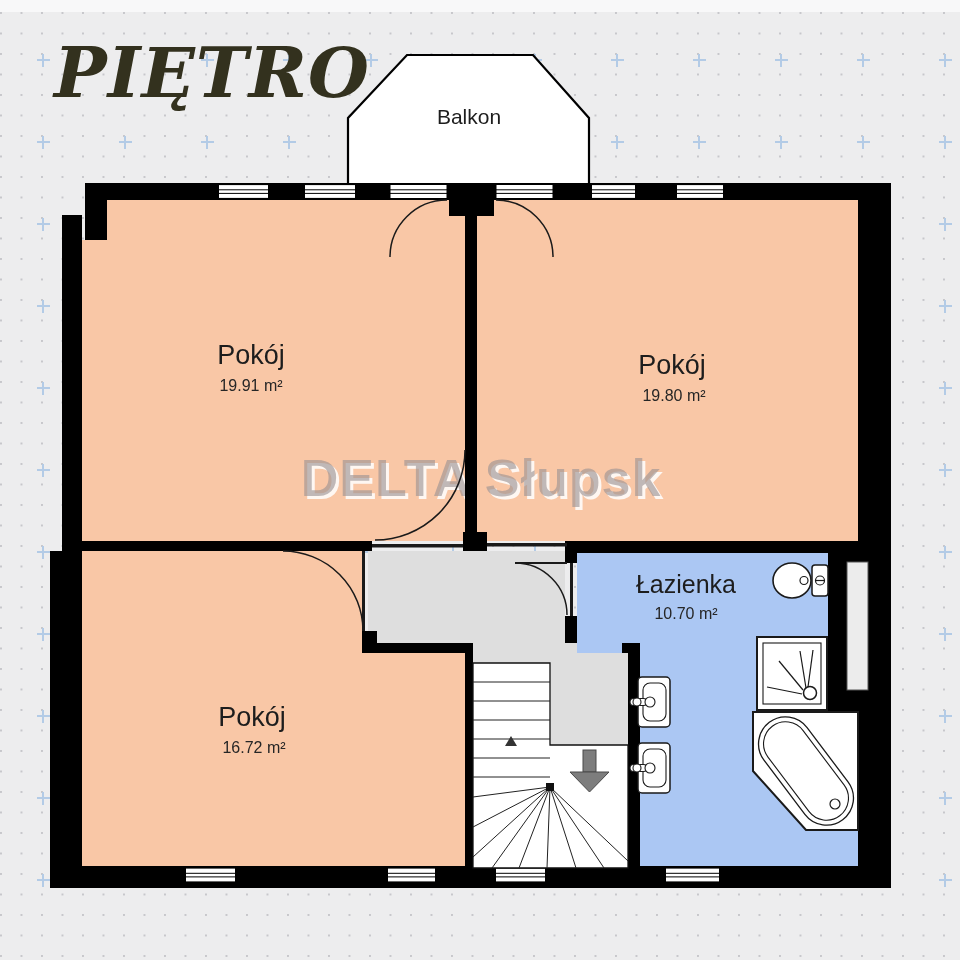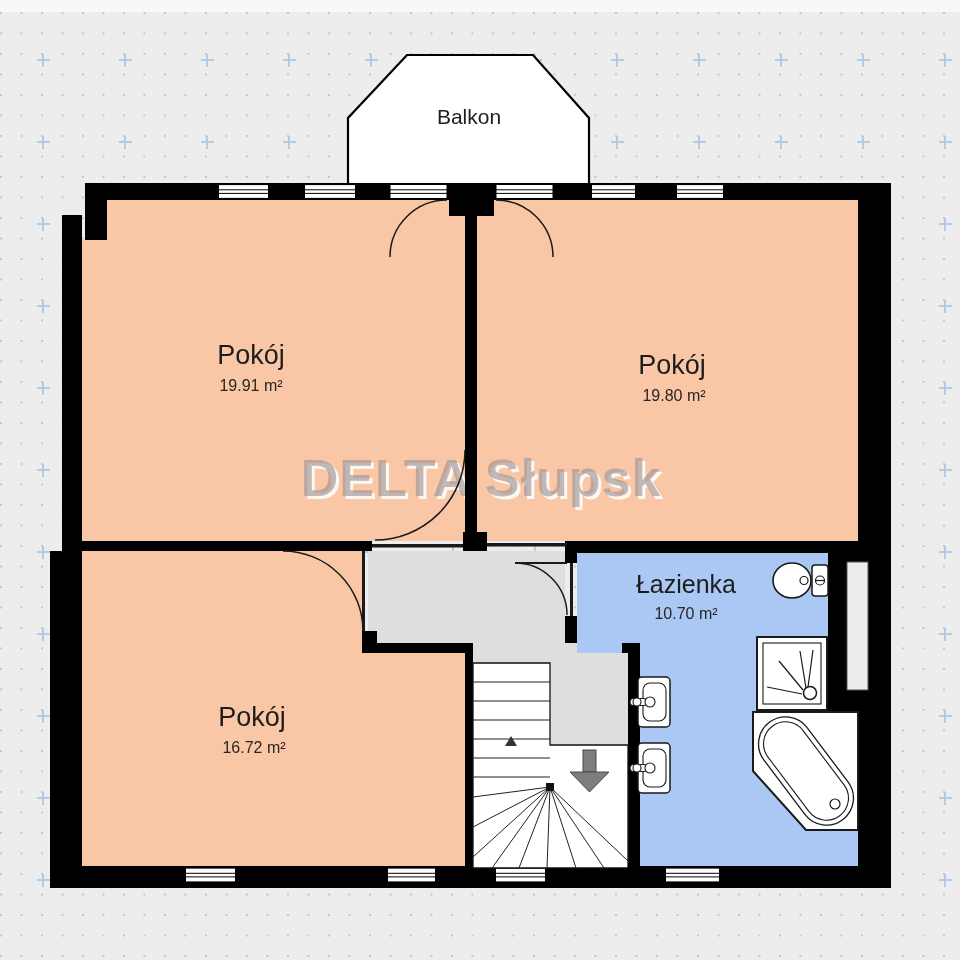--- a/index.html
+++ b/index.html
@@ -162,20 +162,21 @@
       <div class="cross" style="left: 938.5px; top: 299.5px;"></div>
       <div class="cross" style="left: 938.5px; top: 381.5px;"></div>
       <div class="cross" style="left: 938.5px; top: 463.5px;"></div>
       <div class="cross" style="left: 938.5px; top: 545.5px;"></div>
       <div class="cross" style="left: 938.5px; top: 627.5px;"></div>
       <div class="cross" style="left: 938.5px; top: 709.5px;"></div>
       <div class="cross" style="left: 938.5px; top: 791.5px;"></div>
       <div class="cross" style="left: 938.5px; top: 873.5px;"></div>
     </div>
 
+  <div id="floor-title">PIĘTRO</div>
 
   <svg id="plan-svg" width="960" height="960" viewBox="0 0 960 960">
 
     <path d="M348,184 V118 L407,55 H533 L589,118 V184 Z" fill="#ffffff"></path>
     <path d="M348,196 V118 L407,55 H533 L589,118 V196" fill="none" stroke="#000" stroke-width="2.2"></path>
 
     <path d="M107,200 H465 V541 H82 V240 H107 Z" fill="#f9c7a6"></path>
     <rect x="477" y="200" width="381" height="341" fill="#f9c7a6"></rect>
     <path d="M82,551 H362 V653 H465 V866 H82 Z" fill="#f9c7a6"></path>
     <path d="M368,551 H565 V643 H628 V868 H473 V653 H368 Z" fill="#dedede"></path>

